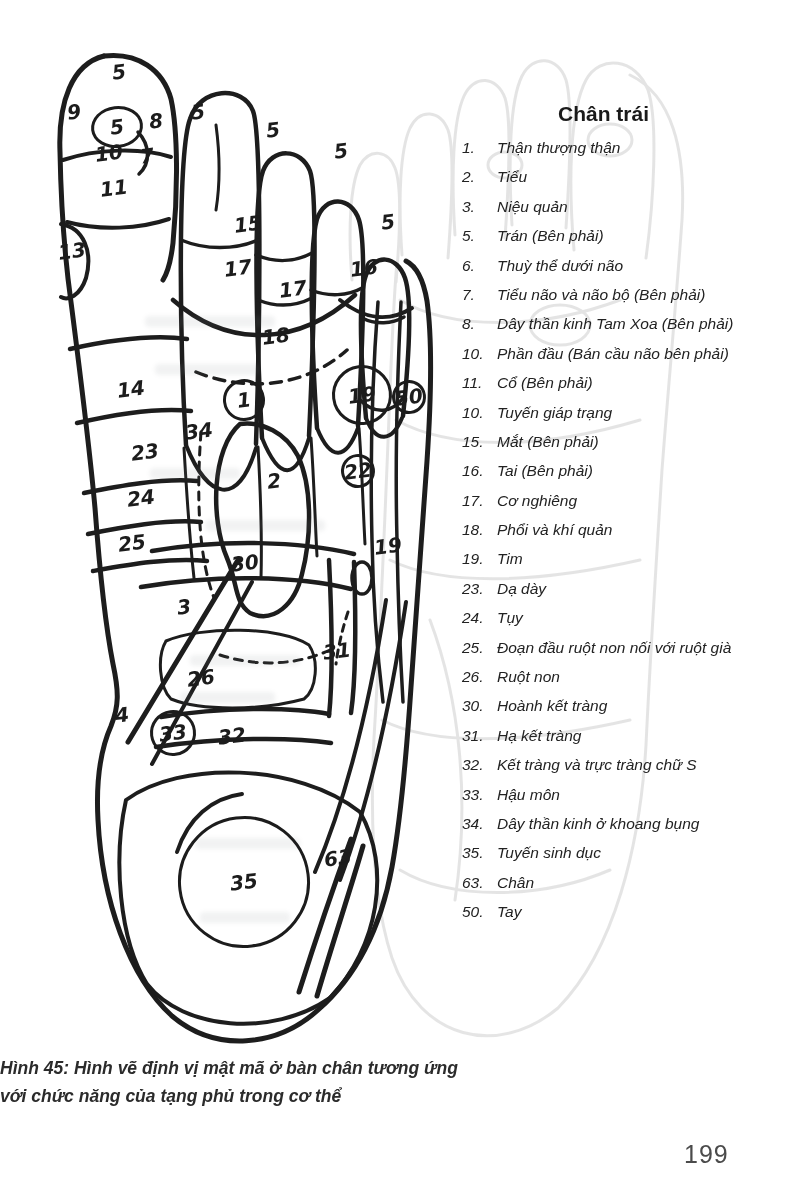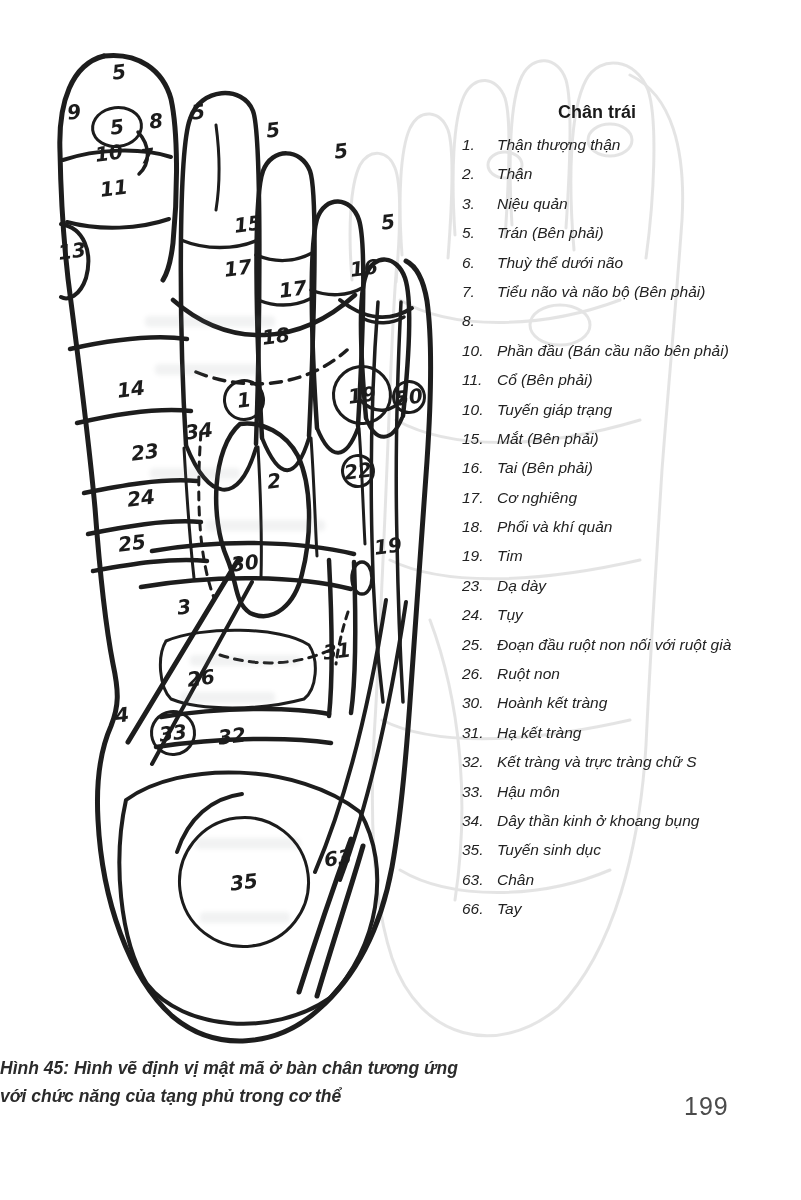--- a/index.html
+++ b/index.html
@@ -17,34 +17,34 @@
     font:italic 600 20px "DejaVu Sans", sans-serif;color:#1c1c1c;
     white-space:nowrap;line-height:1;
   }
   .dlabel.circled{
     display:flex;align-items:center;justify-content:center;
     border:3.5px solid #1c1c1c;border-radius:50%;box-sizing:border-box;
   }
   .smudge{position:absolute;background:#7d8488;opacity:.10;filter:blur(2px);border-radius:4px;}
   
   .legend{position:absolute;left:462px;top:102px;width:339px;}
-  .legend-title{margin:0 0 0 96px;font-size:18px;font-weight:bold;color:#1a1a1a;}
+  .legend-title{margin:0 0 0 96px;font-size:21px;font-weight:bold;color:#1a1a1a;}
   .legend-list{list-style:none;margin:13px 0 0 0;padding:0;}
   .legend-item{
     height:29.4px;display:flex;align-items:flex-start;
     font-style:italic;font-size:15.5px;color:#222;white-space:nowrap;
   }
   .legend-num{width:35px;flex:none;}
   
   .caption{
     position:absolute;left:0;top:1054px;width:801px;text-align:left;
     font-weight:bold;font-style:italic;font-size:17.5px;line-height:28px;color:#2b2b2b;
   }
   .pagenum{
-    position:absolute;left:684px;top:1092px;
+    position:absolute;left:684px;top:1140px;
     font-size:25px;color:#4b4b4b;letter-spacing:1px;
   }
 </style>
 </head>
 <body>
 
 <div class="diagram">
 
   <svg width="801" height="1200" viewBox="0 0 801 1200">
 
@@ -195,40 +195,41 @@
 
 <div class="legend">
   <h3 class="legend-title">Chân trái</h3>
   <ol class="legend-list">
       <li class="legend-item">
         <span class="legend-num">1.</span>
         <span>Thận thượng thận</span>
       </li>
       <li class="legend-item">
         <span class="legend-num">2.</span>
-        <span>Thận</span>
+        <span>Tiểu</span>
       </li>
       <li class="legend-item">
         <span class="legend-num">3.</span>
         <span>Niệu quản</span>
       </li>
       <li class="legend-item">
         <span class="legend-num">5.</span>
         <span>Trán (Bên phải)</span>
       </li>
       <li class="legend-item">
         <span class="legend-num">6.</span>
         <span>Thuỳ thể dưới não</span>
       </li>
       <li class="legend-item">
         <span class="legend-num">7.</span>
         <span>Tiểu não và não bộ (Bên phải)</span>
       </li>
       <li class="legend-item">
         <span class="legend-num">8.</span>
+        <span>Dây thần kinh Tam Xoa (Bên phải)</span>
       </li>
       <li class="legend-item">
         <span class="legend-num">10.</span>
         <span>Phần đầu (Bán cầu não bên phải)</span>
       </li>
       <li class="legend-item">
         <span class="legend-num">11.</span>
         <span>Cổ (Bên phải)</span>
       </li>
       <li class="legend-item">
@@ -293,21 +294,21 @@
       </li>
       <li class="legend-item">
         <span class="legend-num">35.</span>
         <span>Tuyến sinh dục</span>
       </li>
       <li class="legend-item">
         <span class="legend-num">63.</span>
         <span>Chân</span>
       </li>
       <li class="legend-item">
-        <span class="legend-num">66.</span>
+        <span class="legend-num">50.</span>
         <span>Tay</span>
       </li>
     </ol>
 </div>
 
 <div class="caption">
   <div>Hình 45: Hình vẽ định vị mật mã ở bàn chân tương ứng</div>
   <div>với chức năng của tạng phủ trong cơ thể</div>
 </div>
 

